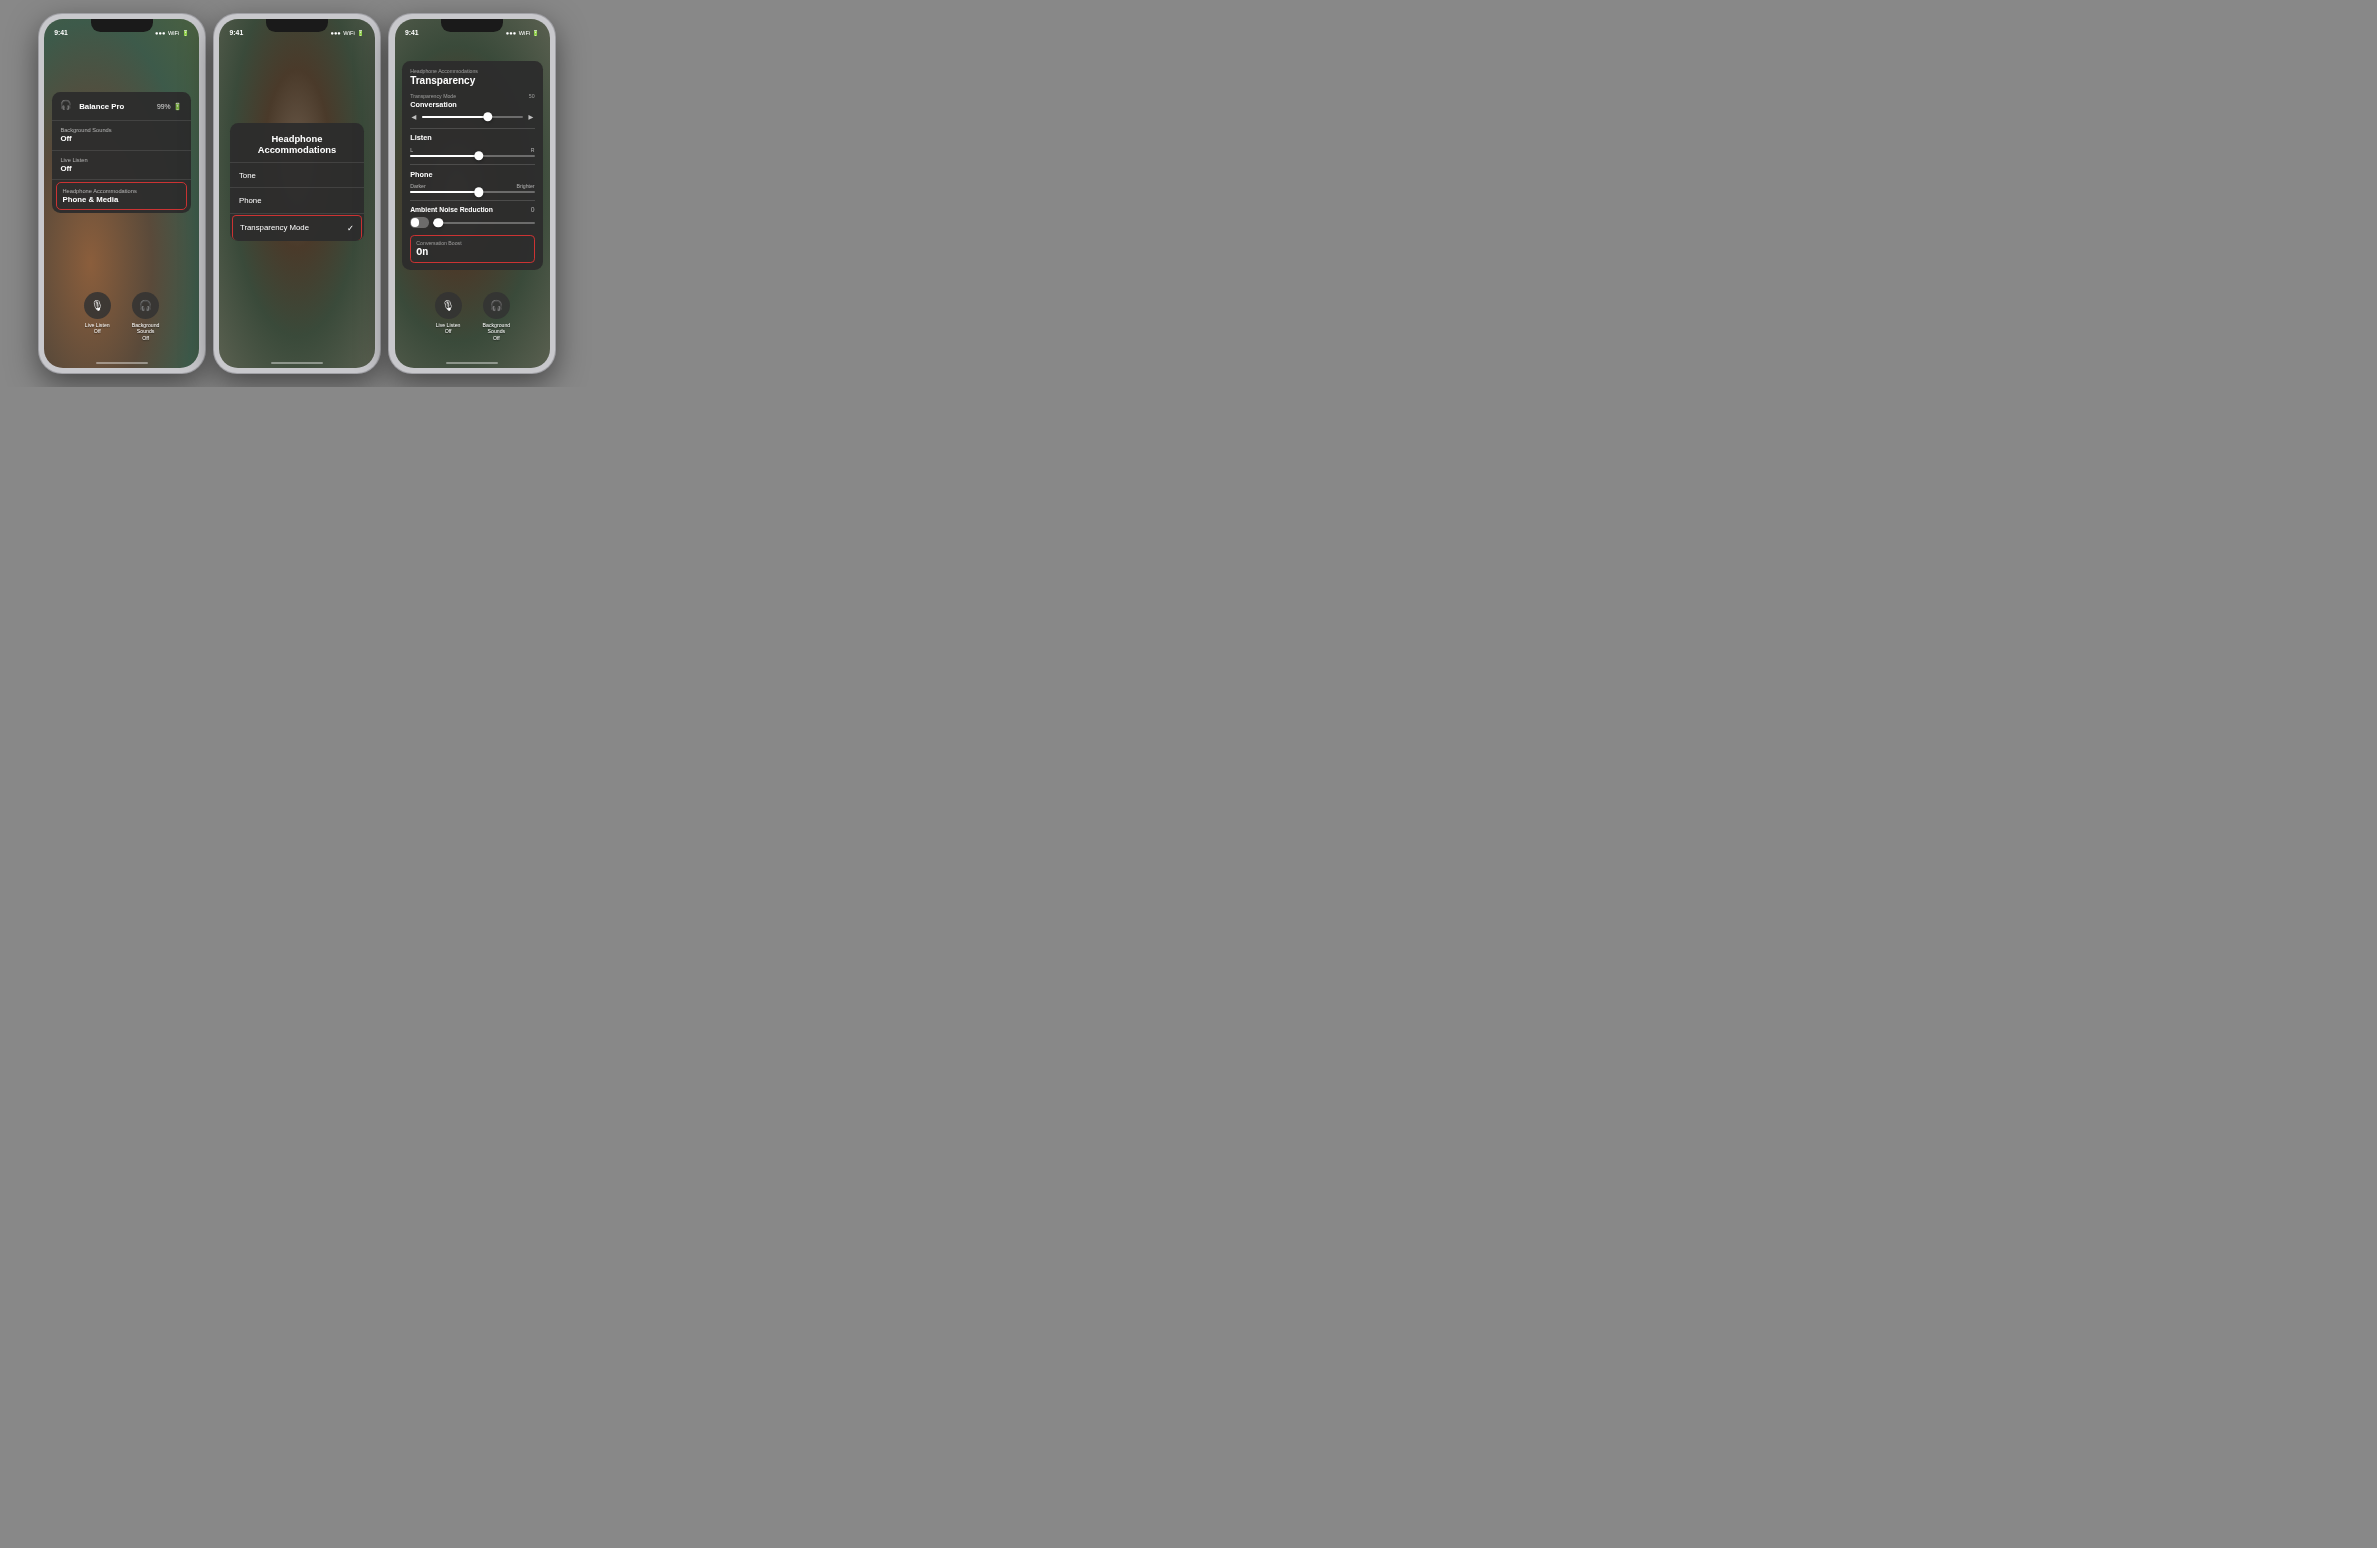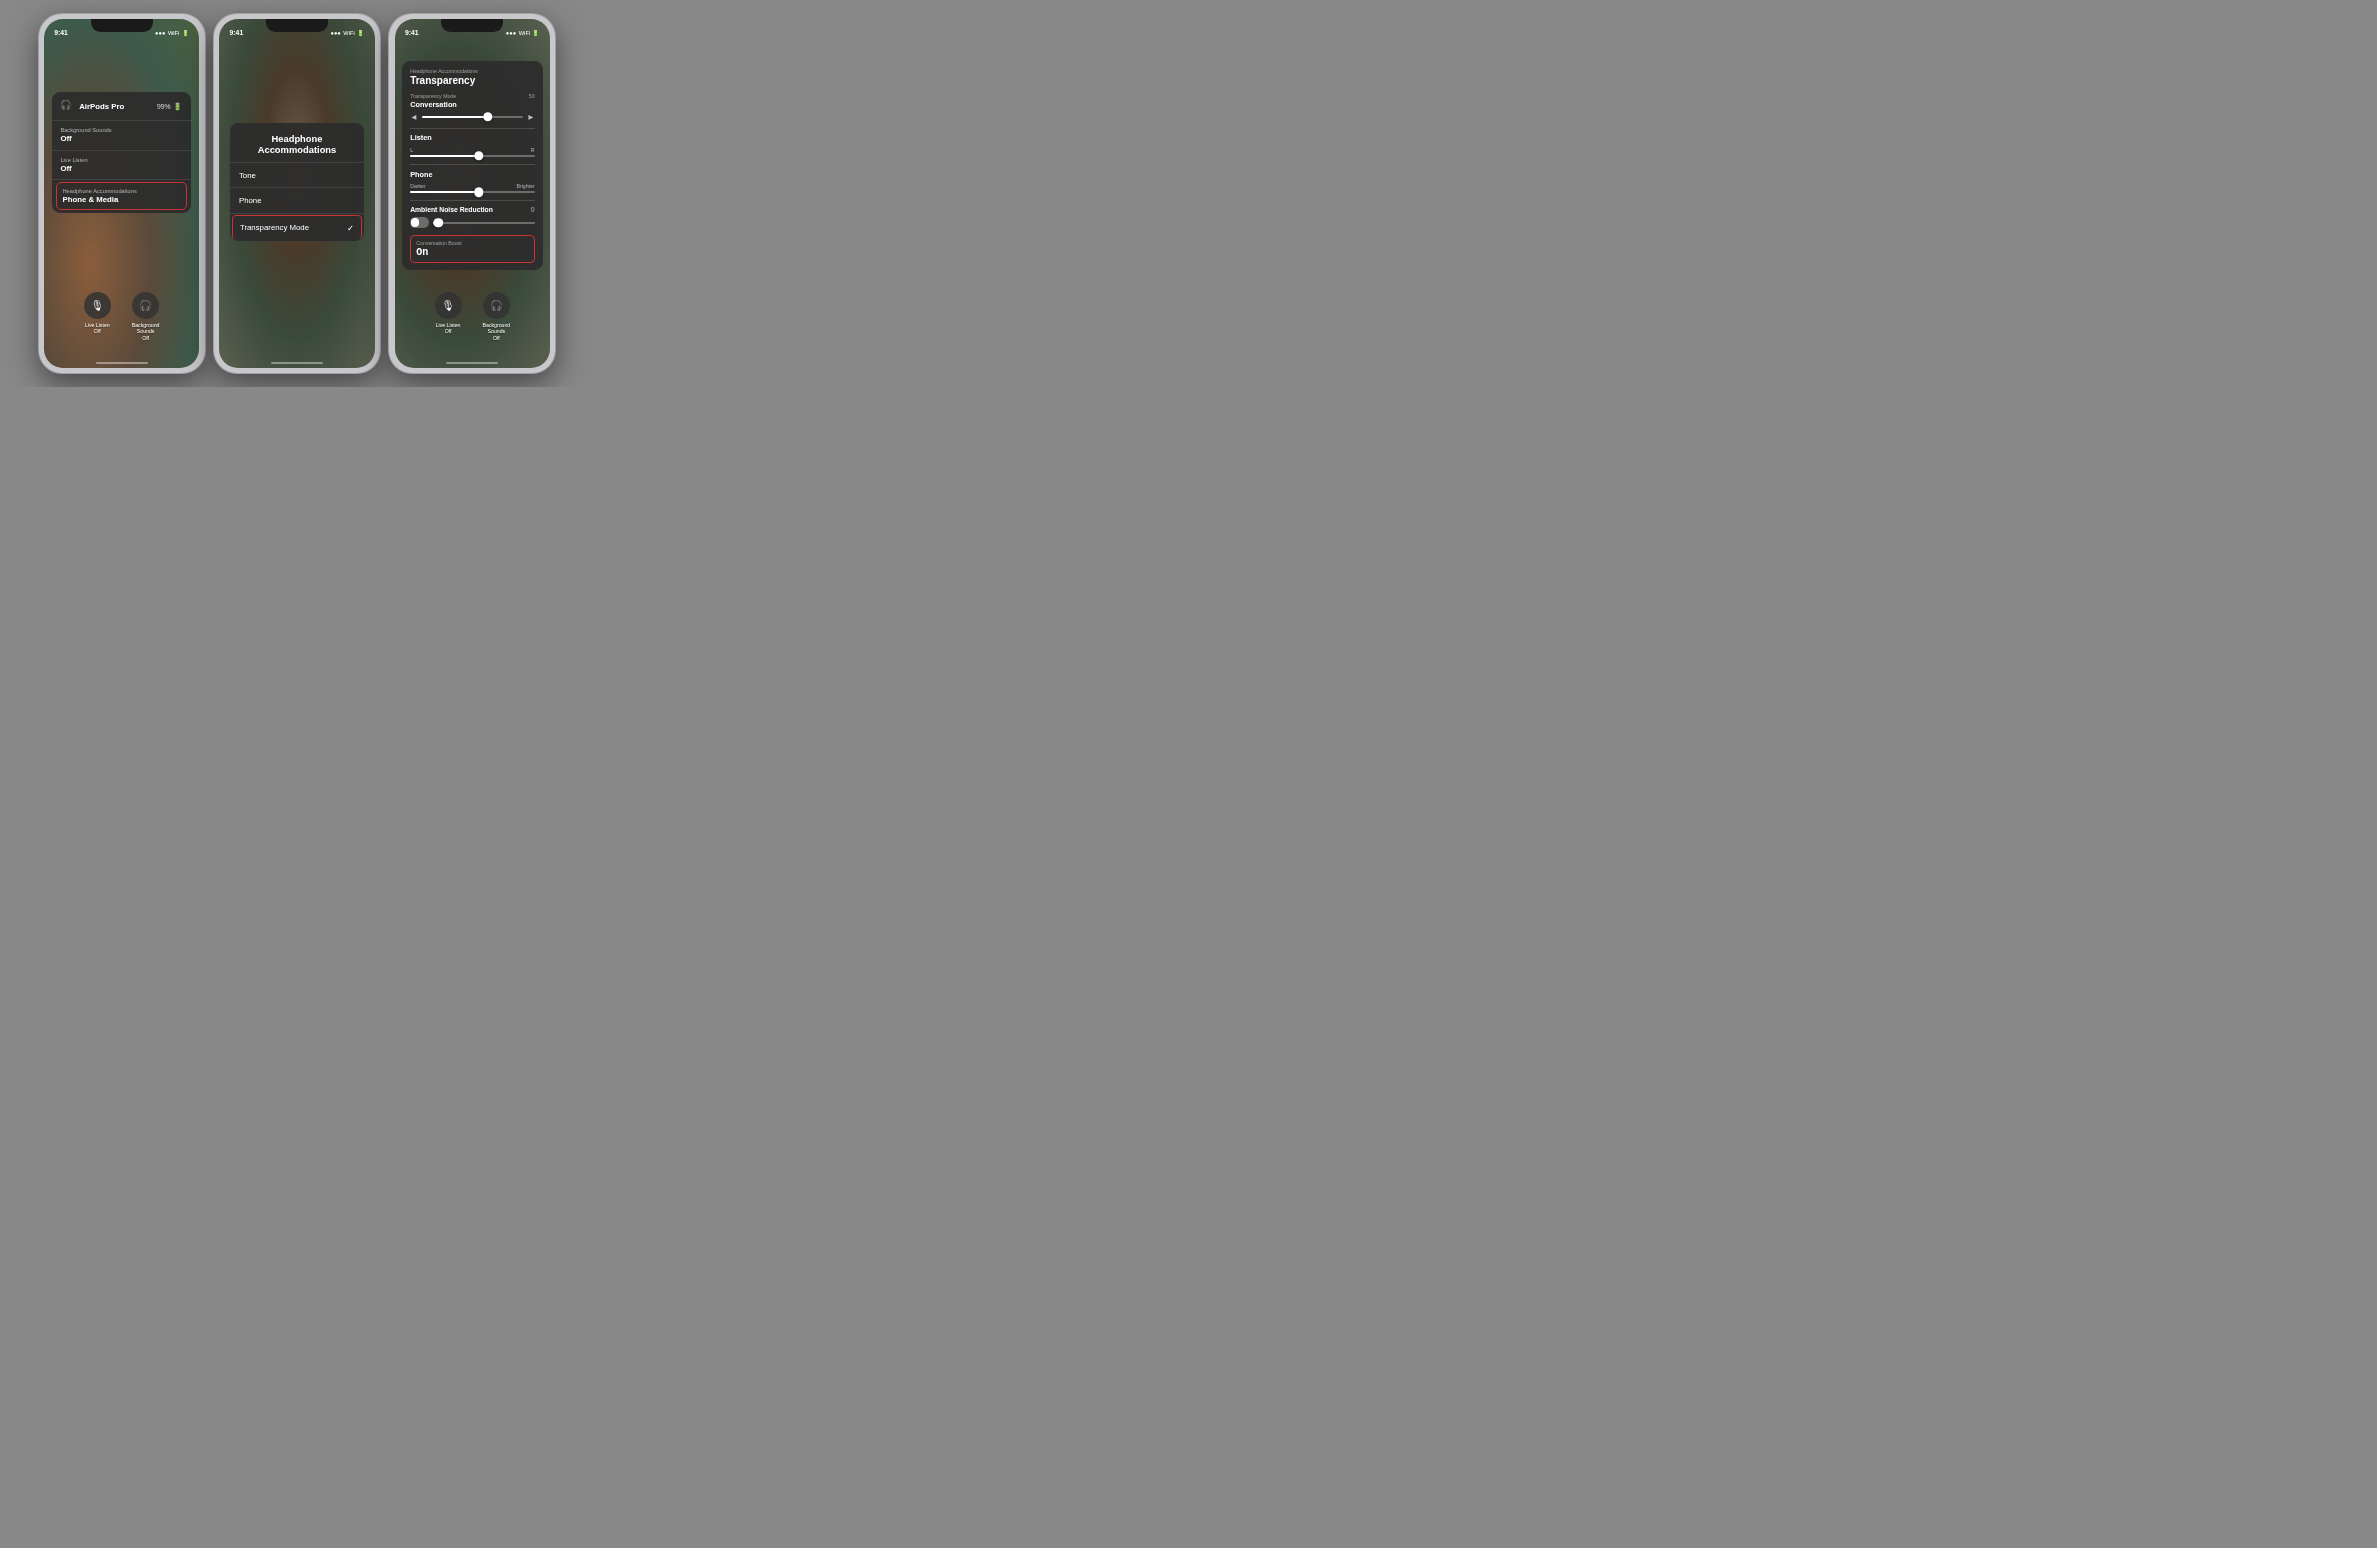--- a/index.html
+++ b/index.html
@@ -477,21 +477,21 @@
           <span>●●●</span>
           <span>WiFi</span>
           <span>🔋</span>
         </div>
       </div>
 
       <div class="panel-card phone1-panel">
         <div class="panel-header">
           <div class="panel-header-left">
             <span class="airpods-icon">🎧</span>
-            <span class="panel-title">AirPods Pro</span>
+            <span class="panel-title">Balance Pro</span>
           </div>
           <div class="battery-info">
             <span>99%</span>
             <span class="battery-icon">🔋</span>
           </div>
         </div>
 
         <div class="panel-row">
           <div class="panel-row-label">Background Sounds</div>
           <div class="panel-row-value">Off</div>

